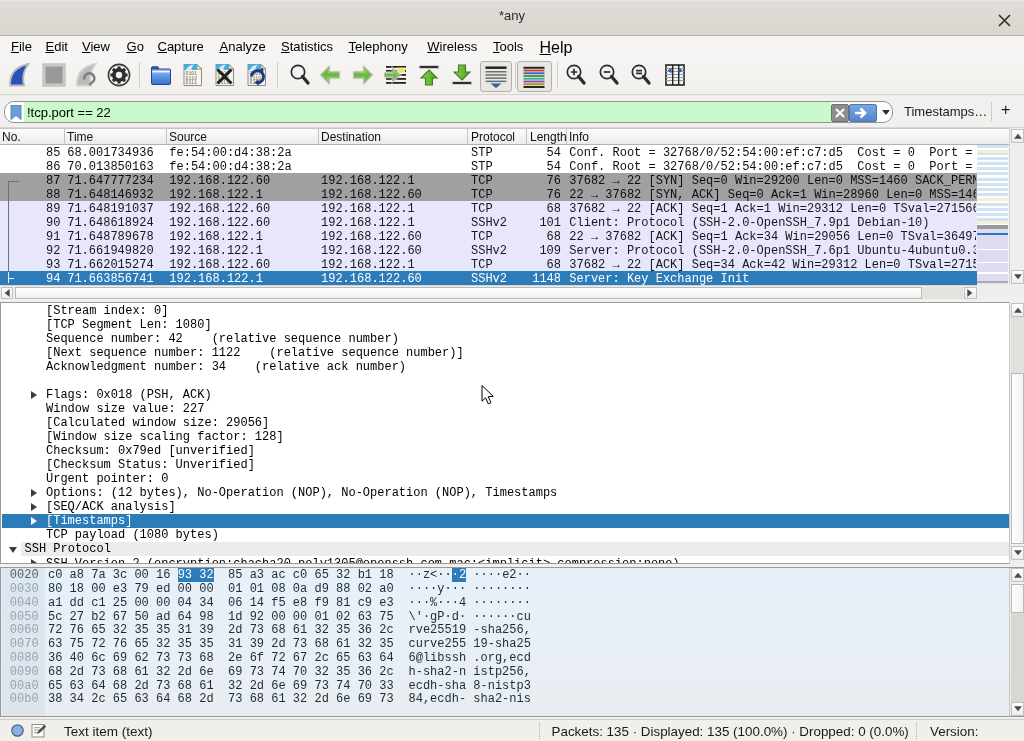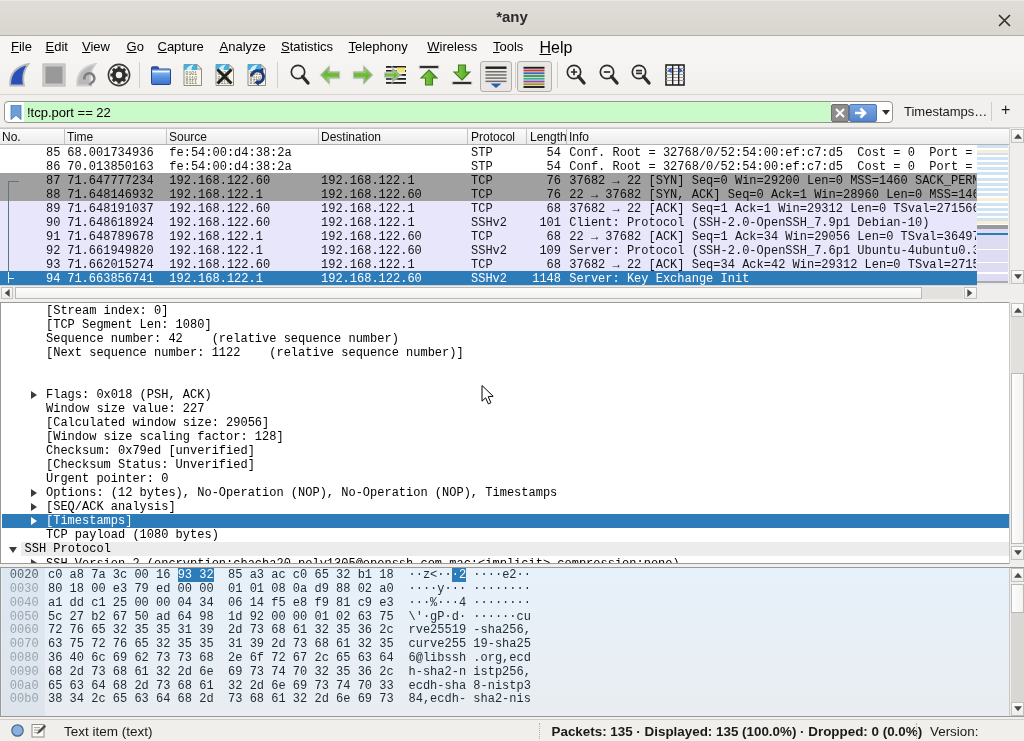--- a/index.html
+++ b/index.html
@@ -7,21 +7,21 @@
 .abs{position:absolute;}
 .mono{font-family:"Liberation Mono", monospace;font-size:12px;white-space:pre;}
 .sb-btn{position:absolute;background:linear-gradient(#fdfdfd,#ededeb);border:1px solid #c3c1be;box-sizing:border-box;}
 .sb-up{width:0;height:0;border:4px solid transparent;border-bottom:5px solid #4a4a4a;position:absolute;left:50%;top:50%;transform:translate(-50%,-70%);}
 .sb-dn{width:0;height:0;border:4px solid transparent;border-top:5px solid #4a4a4a;position:absolute;left:50%;top:50%;transform:translate(-50%,-30%);}
 .sb-lf{width:0;height:0;border:4px solid transparent;border-right:5px solid #4a4a4a;position:absolute;left:50%;top:50%;transform:translate(-70%,-50%);}
 .sb-rt{width:0;height:0;border:4px solid transparent;border-left:5px solid #4a4a4a;position:absolute;left:50%;top:50%;transform:translate(-30%,-50%);}
 </style></head><body>
 <div class="abs" style="left:0;top:0;width:1024px;height:36px;background:linear-gradient(#e0ddd8,#d9d5cf);border-bottom:1px solid #b2ada5;box-sizing:border-box;">
 <div class="abs" style="left:0;top:0;width:1024px;height:1px;background:#e9e6e1;"></div>
-<div class="abs" style="left:0;top:8px;width:1024px;text-align:center;font-size:15px;font-weight:bold;color:#2b2b2b;">*any</div>
+<div class="abs" style="left:0;top:8px;width:1024px;text-align:center;font-size:13px;font-weight:normal;color:#2b2b2b;">*any</div>
 <svg class="abs" style="left:997px;top:13px;" width="15" height="15" viewBox="0 0 15 15">
       <path d="M2.5 2.5 L12.5 12.5 M12.5 2.5 L2.5 12.5" stroke="#34322f" stroke-width="1.7" stroke-linecap="round"></path>
     </svg>
 </div>
 <div class="abs" style="left:0;top:36px;width:1024px;height:21px;background:#f6f5f3;">
     <span class="abs" style="left:11px;top:3px;font-size:13px;color:#000;"><u>F</u>ile</span>
     <span class="abs" style="left:45.5px;top:3px;font-size:13px;color:#000;"><u>E</u>dit</span>
     <span class="abs" style="left:82px;top:3px;font-size:13px;color:#000;"><u>V</u>iew</span>
     <span class="abs" style="left:126.5px;top:3px;font-size:13px;color:#000;"><u>G</u>o</span>
     <span class="abs" style="left:157.5px;top:3px;font-size:13px;color:#000;"><u>C</u>apture</span>
@@ -223,21 +223,21 @@
       <rect x="3" y="11" width="18" height="1" fill="#999"></rect>
       <rect x="3" y="14" width="18" height="1" fill="#999"></rect>
       <rect x="3" y="17" width="18" height="1" fill="#999"></rect>
       <rect x="9" y="2" width="1.4" height="20" fill="#222"></rect>
       <rect x="15" y="2" width="1.4" height="20" fill="#222"></rect>
       <path d="M8.6,4.5 l-4,3 4,3 z" fill="#2f5fb0"></path>
       <path d="M15.6,4.5 l4,3 -4,3 z" fill="#2f5fb0"></path>
     </svg>
   </div>
 <div class="abs" style="left:0;top:95px;width:1024px;height:33px;background:#f1f0ee;border-bottom:1px solid #d8d5d0;box-sizing:border-box;">
-    <div class="abs" style="left:4px;top:6px;width:889px;height:22px;background:#fff;border:1px solid #97948f;border-radius:4px;box-sizing:border-box;">
+    <div class="abs" style="left:4px;top:6px;width:889px;height:22px;background:#fff;border:1px solid #97948f;border-radius:10px;box-sizing:border-box;">
       <div class="abs" style="left:19px;top:0;width:807px;height:20px;background:#caf9ca;"></div>
       <svg class="abs" style="left:5px;top:2.5px;" width="12" height="15" viewBox="0 0 12 15">
         <path d="M1,0 h10 v14.6 l-5,-4.2 l-5,4.2 z" fill="#6d9fd4" stroke="#4d7fb4" stroke-width="0.8"></path>
       </svg>
       <span class="abs" style="left:22px;top:3px;font-size:13px;color:#000;">!tcp.port == 22</span>
       <div class="abs" style="left:826px;top:2px;width:16px;height:16px;background:#8d8d8d;border:1px solid #6f6f6f;border-radius:2px;"><svg width="16" height="16" viewBox="0 0 16 16">
           <path d="M4,4 L12,12 M12,4 L4,12" stroke="#fff" stroke-width="2"></path>
         </svg></div>
       <div class="abs" style="left:844px;top:2px;width:26px;height:16px;background:linear-gradient(#7ba7e0,#5585cc);border:1px solid #4a77b8;border-radius:2px;"><svg width="26" height="16" viewBox="0 0 26 16">
           <path d="M5,8 h9 M10.5,3.5 L15,8 L10.5,12.5" stroke="#fff" stroke-width="2.6" fill="none"></path>
@@ -342,20 +342,21 @@
     <div class="sb-btn" style="left:963.8px;top:0.5px;width:12.8px;height:12px;">
       <div class="sb-rt"></div>
     </div>
   </div>
 <div class="abs" style="left:977px;top:285.4px;width:47px;height:13.8px;background:#efeeec;"></div>
 <div class="abs" style="left:0;top:302px;width:1024px;height:262px;background:#fff;border:1px solid #9b9995;border-bottom:1px solid #9b9995;box-sizing:border-box;overflow:hidden;">
     <span class="abs mono" style="left:45px;top:0.6px;line-height:14.05px;color:#000;">[Stream index: 0]</span>
     <span class="abs mono" style="left:45px;top:14.65px;line-height:14.05px;color:#000;">[TCP Segment Len: 1080]</span>
     <span class="abs mono" style="left:45px;top:28.700000000000003px;line-height:14.05px;color:#000;">Sequence number: 42    (relative sequence number)</span>
     <span class="abs mono" style="left:45px;top:42.75000000000001px;line-height:14.05px;color:#000;">[Next sequence number: 1122    (relative sequence number)]</span>
+    <span class="abs mono" style="left:45px;top:56.800000000000004px;line-height:14.05px;color:#000;">Acknowledgment number: 34    (relative ack number)</span>
     <div class="abs" style="left:29.5px;top:87.60000000000001px;width:0;height:0;border-style:solid;border-width:4.5px 0 4.5px 6px;border-color:transparent transparent transparent #3c3c3c;"></div>
     <span class="abs mono" style="left:45px;top:84.9px;line-height:14.05px;color:#000;">Flags: 0x018 (PSH, ACK)</span>
     <span class="abs mono" style="left:45px;top:98.95px;line-height:14.05px;color:#000;">Window size value: 227</span>
     <span class="abs mono" style="left:45px;top:113.0px;line-height:14.05px;color:#000;">[Calculated window size: 29056]</span>
     <span class="abs mono" style="left:45px;top:127.05px;line-height:14.05px;color:#000;">[Window size scaling factor: 128]</span>
     <span class="abs mono" style="left:45px;top:141.1px;line-height:14.05px;color:#000;">Checksum: 0x79ed [unverified]</span>
     <span class="abs mono" style="left:45px;top:155.15px;line-height:14.05px;color:#000;">[Checksum Status: Unverified]</span>
     <span class="abs mono" style="left:45px;top:169.20000000000002px;line-height:14.05px;color:#000;">Urgent pointer: 0</span>
     <div class="abs" style="left:29.5px;top:185.95px;width:0;height:0;border-style:solid;border-width:4.5px 0 4.5px 6px;border-color:transparent transparent transparent #3c3c3c;"></div>
     <span class="abs mono" style="left:45px;top:183.25px;line-height:14.05px;color:#000;">Options: (12 bytes), No-Operation (NOP), No-Operation (NOP), Timestamps</span>
@@ -430,18 +431,18 @@
     </svg>
     <svg class="abs" style="left:31px;top:3px;" width="15" height="15" viewBox="0 0 15 15">
 <rect x="1" y="1.5" width="12" height="12.5" fill="#fbfbf9" stroke="#8f8d89"></rect>
 <rect x="3" y="4" width="6" height="1.2" fill="#b0aeaa"></rect>
       <rect x="3" y="6.5" width="6" height="1.2" fill="#b0aeaa"></rect>
       <rect x="3" y="9" width="5" height="1.2" fill="#b0aeaa"></rect>
 <path d="M13.5,2 L8,7.5 l-1.6,3 3,-1.4 L14.8,3.6 z" fill="#4b4b48" stroke="#2e2e2c" stroke-width="0.5"></path>
     </svg>
     <span class="abs" style="left:64px;top:3.5px;font-size:13.5px;color:#1a1a1a;">Text item (text)</span>
     <div class="abs" style="left:539px;top:3px;width:1px;height:16px;border-left:1px dotted #b3b0ac;"></div>
-    <span class="abs" style="left:551.5px;top:3.5px;font-size:13.4px;color:#1a1a1a;font-weight:bold;">Packets: 135 · Displayed: 135 (100.0%) · Dropped: 0 (0.0%)</span>
+    <span class="abs" style="left:551.5px;top:3.5px;font-size:13.4px;color:#1a1a1a;">Packets: 135 · Displayed: 135 (100.0%) · Dropped: 0 (0.0%)</span>
     <div class="abs" style="left:916px;top:3px;width:1px;height:16px;border-left:1px dotted #b3b0ac;"></div>
     <span class="abs" style="left:930px;top:3.5px;font-size:13.4px;color:#1a1a1a;">Version: Default</span>
   </div>
 <svg class="abs" style="left:481px;top:385px;" width="14" height="21" viewBox="0 0 14 21">
 <path d="M1,0.5 L1,16.2 L4.6,12.8 L7.3,18.9 L9.9,17.7 L7.2,11.7 L12.2,11.3 Z" fill="#fff" stroke="#000" stroke-width="1"></path>
   </svg>
 </body></html>

